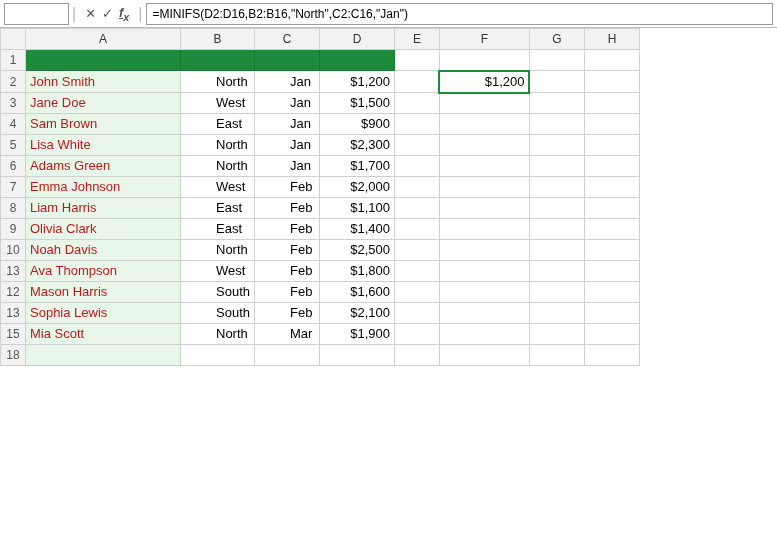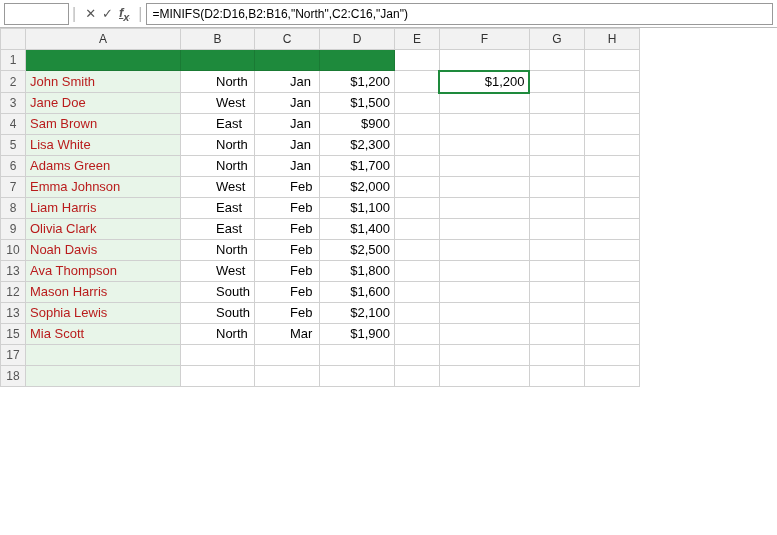--- a/index.html
+++ b/index.html
@@ -333,31 +333,20 @@
           <td class="cell name-cell">Mia Scott</td>
           <td class="cell region-cell">North</td>
           <td class="cell month-cell">Mar</td>
           <td class="cell sales-cell">$1,900</td>
           <td class="cell"></td>
           <td class="cell"></td>
           <td class="cell"></td>
           <td class="cell"></td>
         </tr>
         <tr>
-          <td class="row-num">17</td>
-          <td class="cell name-cell"></td>
-          <td class="cell region-cell"></td>
-          <td class="cell month-cell"></td>
-          <td class="cell sales-cell"></td>
-          <td class="cell"></td>
-          <td class="cell"></td>
-          <td class="cell"></td>
-          <td class="cell"></td>
-        </tr>
-        <tr>
           <td class="row-num">18</td>
           <td class="cell name-cell"></td>
           <td class="cell region-cell"></td>
           <td class="cell month-cell"></td>
           <td class="cell sales-cell"></td>
           <td class="cell"></td>
           <td class="cell"></td>
           <td class="cell"></td>
           <td class="cell"></td>
         </tr>

